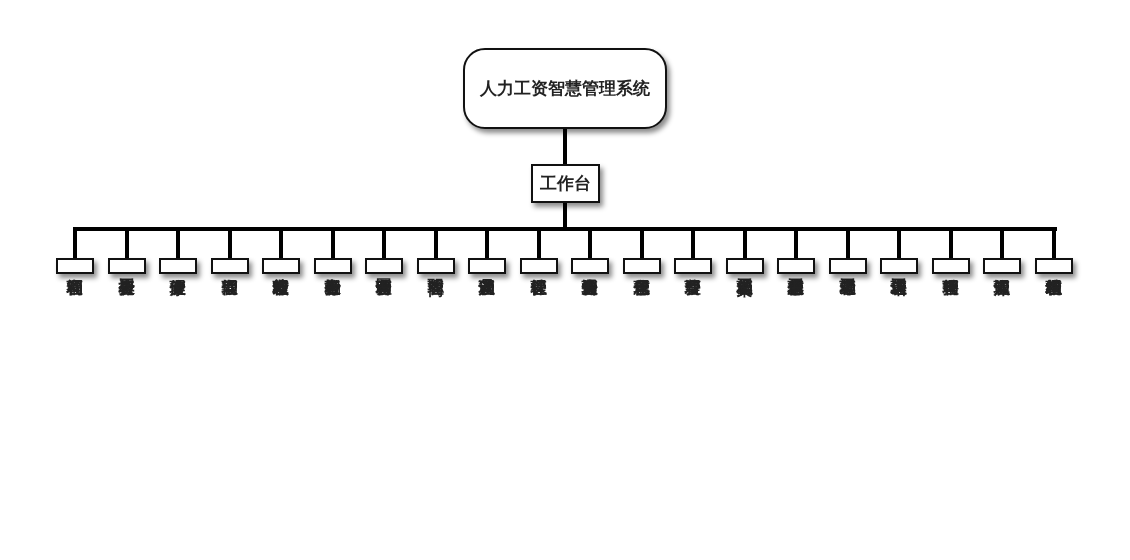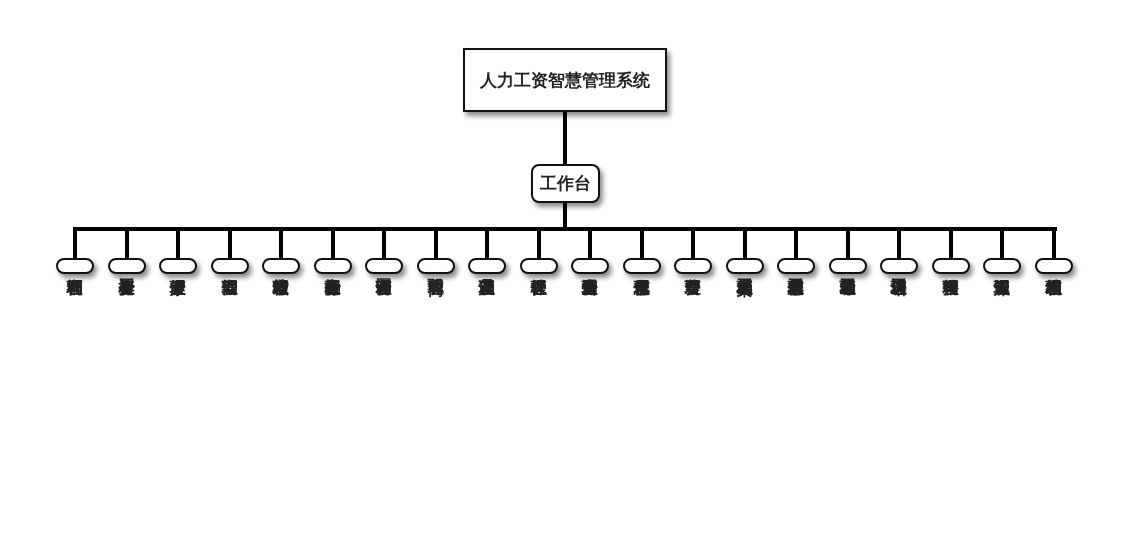--- a/index.html
+++ b/index.html
@@ -23,36 +23,36 @@
     }
     .connector {
       position: absolute;
       background: #000000;
     }
     .node {
       position: absolute;
       box-sizing: border-box;
       background: #ffffff;
       border: 2px solid #111111;
-      border-radius: 8px;
+      border-radius: 0;
       box-shadow: 3px 4px 5px rgba(0,0,0,0.45);
       color: #222222;
       font-weight: bold;
       display: flex;
       align-items: center;
       justify-content: center;
       text-align: center;
     }
     .node.root {
       left: 463px;
       top: 48px;
       width: 204px;
-      height: 64px;
+      height: 81px;
       font-size: 17px;
-      border-radius: 0;
+      border-radius: 22px;
     }
     .node.mid {
       left: 531px;
       top: 164px;
       width: 69px;
       height: 39px;
       font-size: 17px;
     }
     .node.leaf {
       top: 258px;

